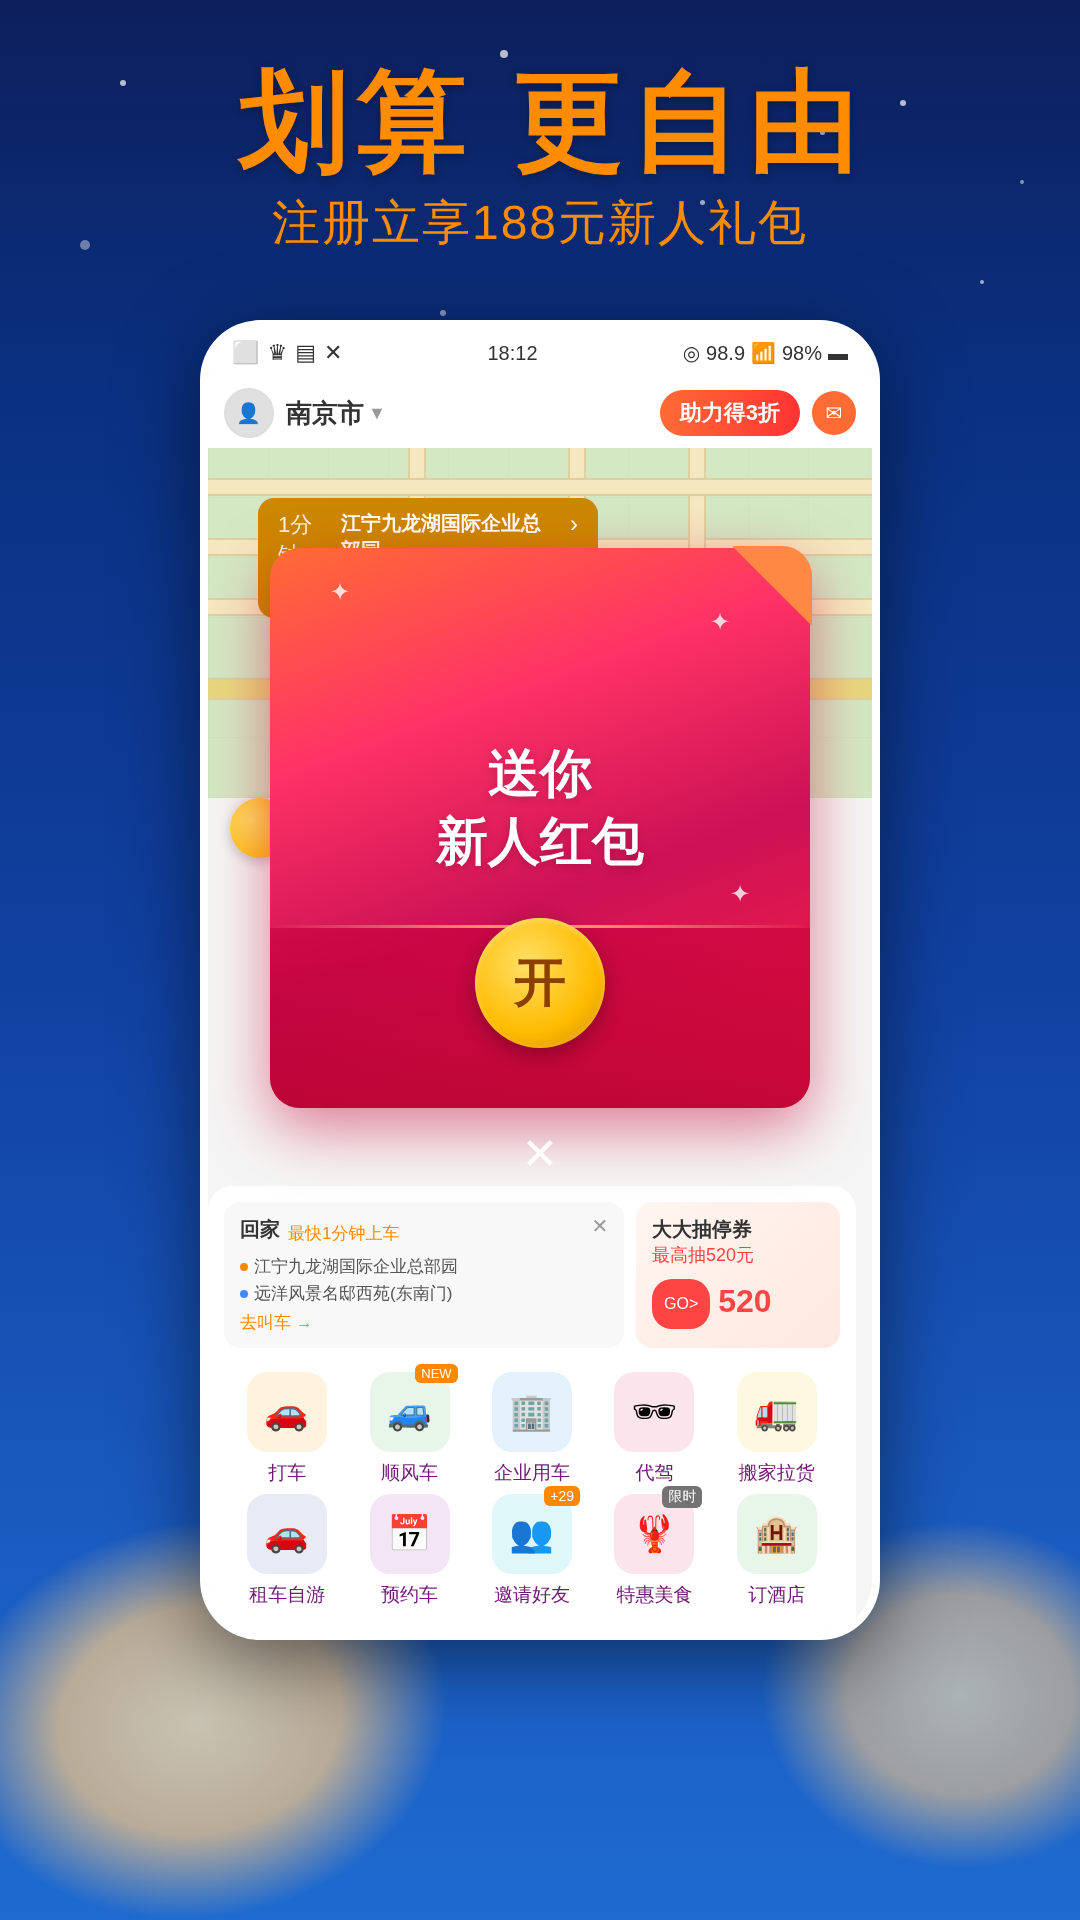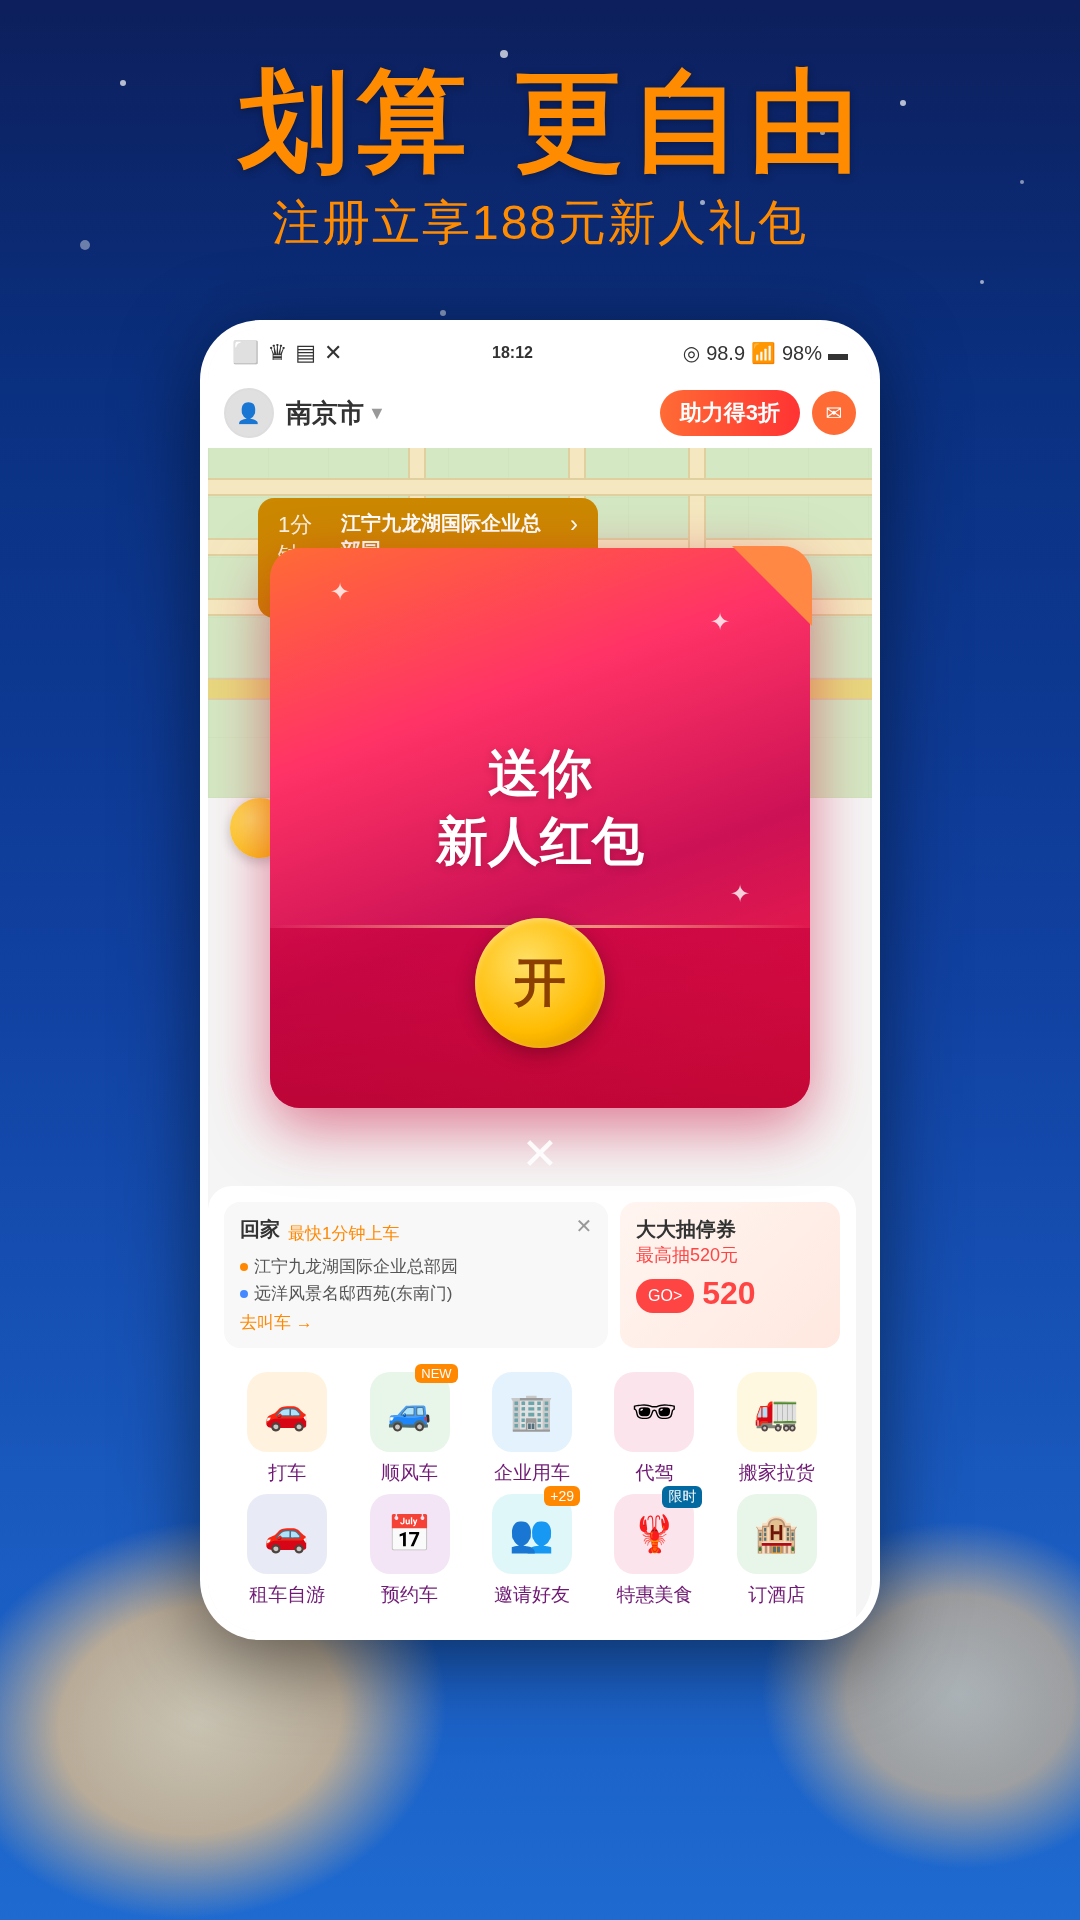--- a/index.html
+++ b/index.html
@@ -125,21 +125,21 @@
       background: white;
       height: 50px;
       display: flex;
       align-items: center;
       justify-content: space-between;
       padding: 0 24px;
       font-size: 22px;
       color: #333;
     }
     .status-left { display: flex; gap: 8px; align-items: center; }
-    .status-time { font-weight: 700; font-size: 16px; }
+    .status-time { font-weight: 400; font-size: 20px; }
     .status-right { display: flex; gap: 6px; align-items: center; font-size: 20px; }
 
     
     .map-area {
       height: 420px;
       background: #e8f0e0;
       position: relative;
       overflow: hidden;
     }
     .map-bg {
@@ -401,41 +401,41 @@
       right: 10px;
       width: 28px;
       height: 28px;
       display: flex;
       align-items: center;
       justify-content: center;
       font-size: 20px;
       color: #999;
     }
     .card-lottery {
-      width: 220px;
+      width: 204px;
       background: linear-gradient(135deg, #fff5f0, #ffe8e0);
       border-radius: 16px;
       padding: 14px 16px;
       position: relative;
     }
     .lottery-title {
       font-size: 20px;
       font-weight: 700;
       color: #333;
     }
     .lottery-amount {
       font-size: 18px;
       color: #ff4444;
     }
     .lottery-go {
       display: inline-block;
       background: #ff4444;
       color: white;
       font-size: 16px;
-      padding: 8px 12px;
+      padding: 16px 12px;
       border-radius: 20px;
       margin-top: 6px;
     }
 
     
     .services-grid {
       display: grid;
       grid-template-columns: repeat(5, 1fr);
       gap: 12px;
       padding: 8px 8px;
@@ -692,21 +692,21 @@
             <div class="service-icon-wrap">
               <div class="service-icon" style="background:#e0f7fa;">👥</div>
               <div class="service-badge" style="background:#ff8800;font-size:14px;">+29</div>
             </div>
             <span class="service-label">邀请好友</span>
           </div>
 
           <div class="service-item">
             <div class="service-icon-wrap">
               <div class="service-icon" style="background:#fce4ec;">🦞</div>
-              <div class="service-badge" style="background:#0369a1;font-size:14px;">限时</div>
+              <div class="service-badge" style="background:#737373;font-size:14px;">限时</div>
             </div>
             <span class="service-label">特惠美食</span>
           </div>
 
           <div class="service-item">
             <div class="service-icon-wrap">
               <div class="service-icon" style="background:#e8f5e9;">🏨</div>
             </div>
             <span class="service-label">订酒店</span>
           </div>

